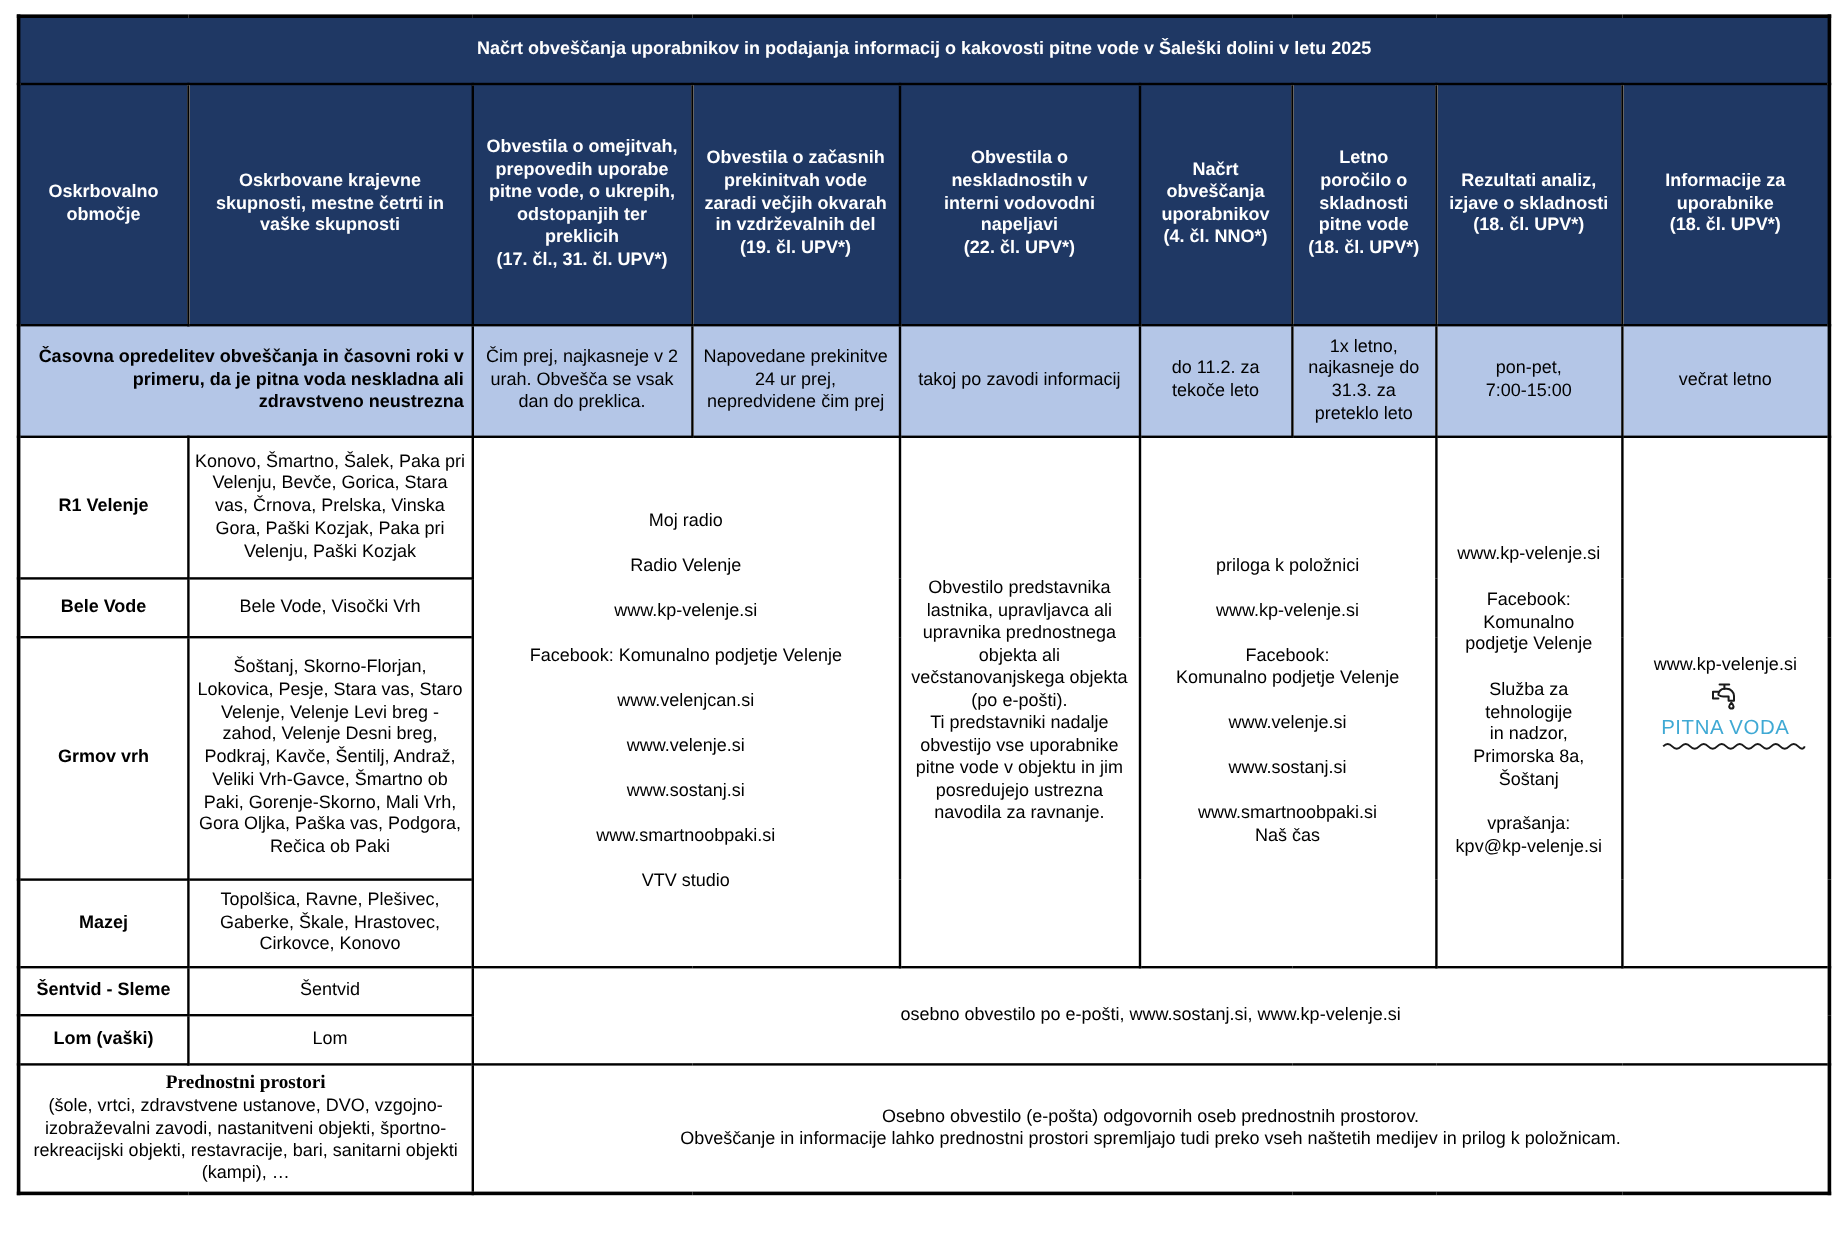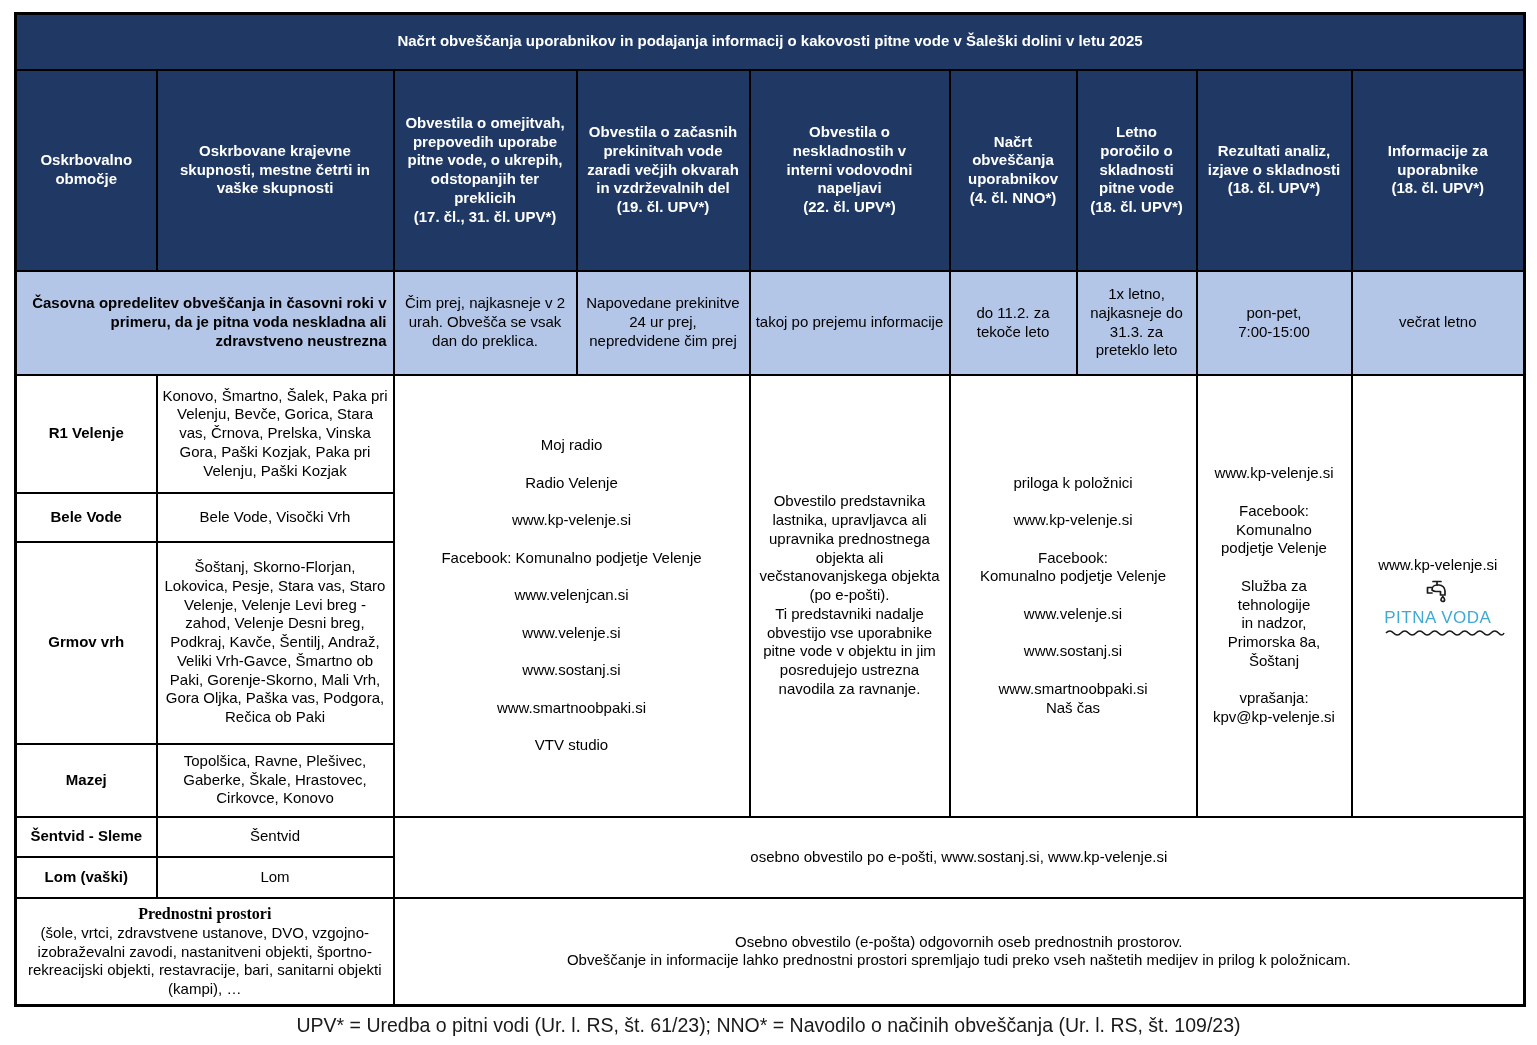--- a/index.html
+++ b/index.html
@@ -135,29 +135,29 @@
 pitne vode
 (18. čl. UPV*)</td>
       <td class="pre">Rezultati analiz,
 izjave o skladnosti
 (18. čl. UPV*)</td>
       <td class="pre">Informacije za
 uporabnike
 (18. čl. UPV*)</td>
     </tr>
 
-    <tr class="timing" style="height:104px">
+    <tr class="timing" style="height:93px">
       <td colspan="2" class="timing-label">Časovna opredelitev obveščanja in časovni roki v primeru, da je pitna voda neskladna ali zdravstveno neustrezna</td>
       <td class="pre">Čim prej, najkasneje v 2
 urah. Obvešča se vsak
 dan do preklica.</td>
       <td class="pre">Napovedane prekinitve
 24 ur prej,
 nepredvidene čim prej</td>
-      <td class="pre">takoj po prejemu informacije</td>
+      <td class="pre">takoj po zavodi informacij</td>
       <td class="pre">do 11.2. za
 tekoče leto</td>
       <td class="pre">1x letno,
 najkasneje do
 31.3. za
 preteklo leto</td>
       <td class="pre">pon-pet,
 7:00-15:00</td>
       <td class="pre">večrat letno</td>
     </tr>
@@ -262,14 +262,13 @@
       <td colspan="2" class="priority-cell">
         <div class="area-title">Prednostni prostori</div>
         <div>(šole, vrtci, zdravstvene ustanove, DVO, vzgojno-izobraževalni zavodi, nastanitveni objekti, športno-rekreacijski objekti, restavracije, bari, sanitarni objekti (kampi), …</div>
       </td>
       <td colspan="7" class="pre">Osebno obvestilo (e-pošta) odgovornih oseb prednostnih prostorov.
 Obveščanje in informacije lahko prednostni prostori spremljajo tudi preko vseh naštetih medijev in prilog k položnicam.</td>
     </tr>
   </tbody>
     </table>
 
-  <div class="footer">UPV* = Uredba o pitni vodi (Ur. l. RS, št. 61/23); NNO* = Navodilo o načinih obveščanja (Ur. l. RS, št. 109/23)</div>
 </div>
 
 </body></html>

